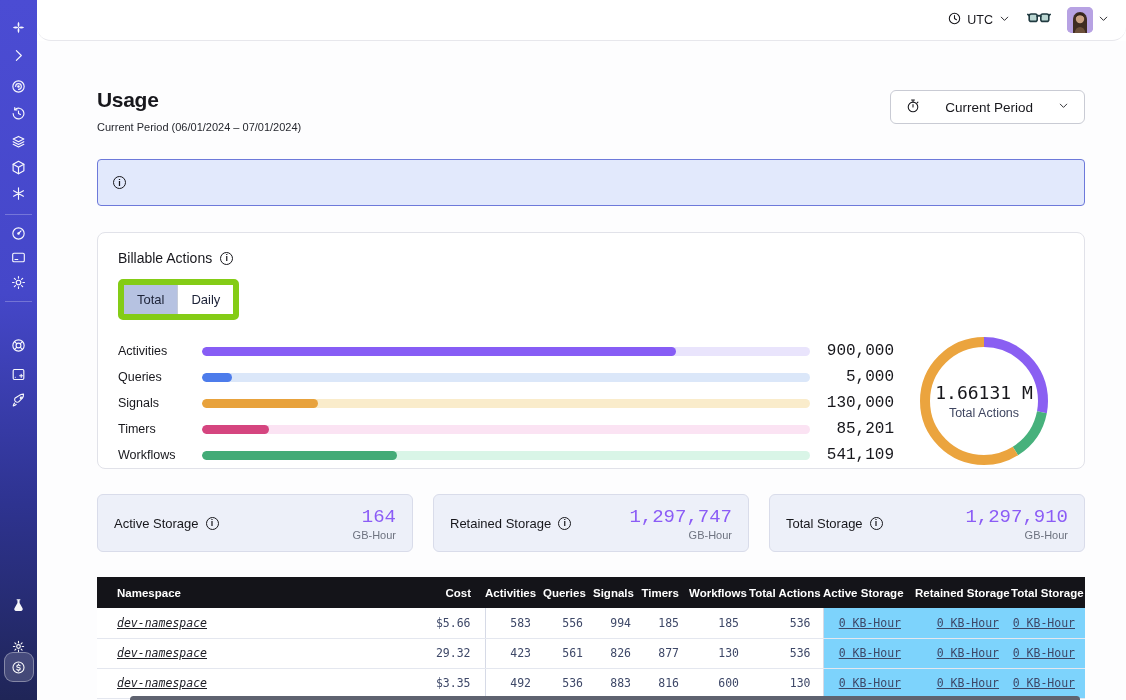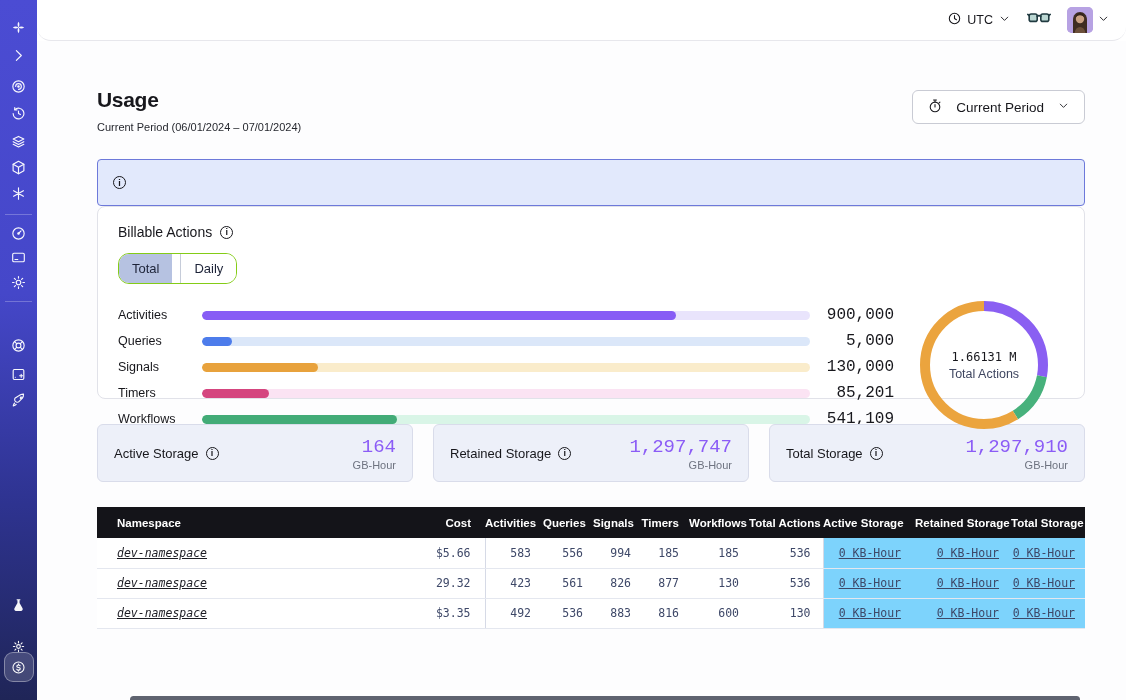--- a/index.html
+++ b/index.html
@@ -32,56 +32,56 @@
   .avatar { width:26px; height:26px; border-radius:5px; overflow:hidden;
     background:linear-gradient(180deg,#c5b2e9 0%,#a98fd8 100%); }
 
   
   .main { position:absolute; left:37px; top:41px; right:0; bottom:0; background:#fdfdfe; }
   .content { padding:47px 41px 0 60px; }
 
   .page-head { display:flex; justify-content:space-between; align-items:flex-start; }
   .page-title { font-size:21px; font-weight:600; letter-spacing:-.3px; }
   .page-sub { font-size:11px; color:#26282f; margin-top:9px; }
-  .period-btn { display:flex; align-items:center; gap:13px; background:#fff;
+  .period-btn { display:flex; align-items:center; gap:24px; background:#fff;
     border:1px solid #c9cbd4; border-radius:6px; height:34px; padding:0 14px;
     font-size:13.5px; font-weight:500; color:#17171c; cursor:pointer; margin-top:2px; }
   .period-btn svg { stroke:#17171c; fill:none; stroke-width:1.6; stroke-linecap:round; }
 
   .banner { margin-top:26px; height:47px; background:#e2e9fc; border:1px solid #6d79da;
     border-radius:4px; display:flex; align-items:center; gap:8px; padding:0 15px;
     font-size:12.5px; color:#17171c; }
 
   .info-i { width:13px; height:13px; border:1.2px solid #17171c; border-radius:50%;
     display:inline-flex; align-items:center; justify-content:center; font-size:9px;
     font-weight:600; flex:0 0 auto; cursor:pointer; }
 
   .card { background:#fff; border:1px solid #e1e2e9; border-radius:8px; }
-  .billable { height:193px; padding:17px 20px; }
+  .billable { margin-top:26px; height:237px; padding:17px 20px; }
   .billable-title-row { display:flex; align-items:center; gap:8px; font-size:14px; font-weight:500; }
-  .tabs { display:inline-flex; margin-top:13px; border:1px solid #84cc16; border-radius:11px;
-    overflow:hidden;gap:8px; }
+  .tabs { display:inline-flex; margin-top:13px; border:6px solid #84cc16; border-radius:5px;
+    overflow:hidden; }
   .tab { height:29px; padding:0 13px; font-size:13px; background:#fff; border:none;
     font-family:"Liberation Sans",sans-serif; color:#1d2338; cursor:pointer; }
   .tab + .tab { border-left:1px solid #c6ccd9; }
   .tab.active { background:#b6c2e1; font-weight:500; }
 
   .bars-donut { display:flex; margin-top:18px; }
   .bars { flex:1; padding-right:10px; }
   .bar-row { display:grid; grid-template-columns:72px 1fr 72px; align-items:center;
     height:26px; column-gap:12px; }
   .bar-label { font-size:12.5px; color:#17171c; }
   .bar-track { height:9px; border-radius:5px; position:relative; overflow:hidden; }
   .bar-fill { position:absolute; left:0; top:0; bottom:0; border-radius:5px; }
   .bar-value { font-family:Liberation Mono, monospace; font-size:16px; text-align:right; }
 
   .donut-wrap { width:160px; position:relative; display:flex; align-items:center;
     justify-content:center; margin-top:-6px; }
   .donut-center { position:absolute; text-align:center; }
-  .donut-value { font-family:"DejaVu Sans Mono",monospace; font-size:12px; color:#17171c; }
+  .donut-value { font-family:"DejaVu Sans Mono",monospace; font-size:18px; color:#17171c; }
   .donut-label { font-size:12.5px; color:#3f4660; margin-top:3px; }
 
   .storage-row { display:flex; gap:20px; margin-top:25px; }
   .storage-card { flex:1; height:58px; background:#edf0f9; border:1px solid #d9dcea;
     border-radius:6px; display:flex; align-items:center; justify-content:space-between;
     padding:0 16px; }
   .storage-label { display:flex; align-items:center; gap:7px; font-size:13px; }
   .storage-val-block { text-align:right; }
   .storage-value { font-family:Liberation Mono, monospace; font-size:19px; color:#8b5cf6; }
   .storage-unit { font-size:11px; color:#6e7380; margin-top:1px; }

